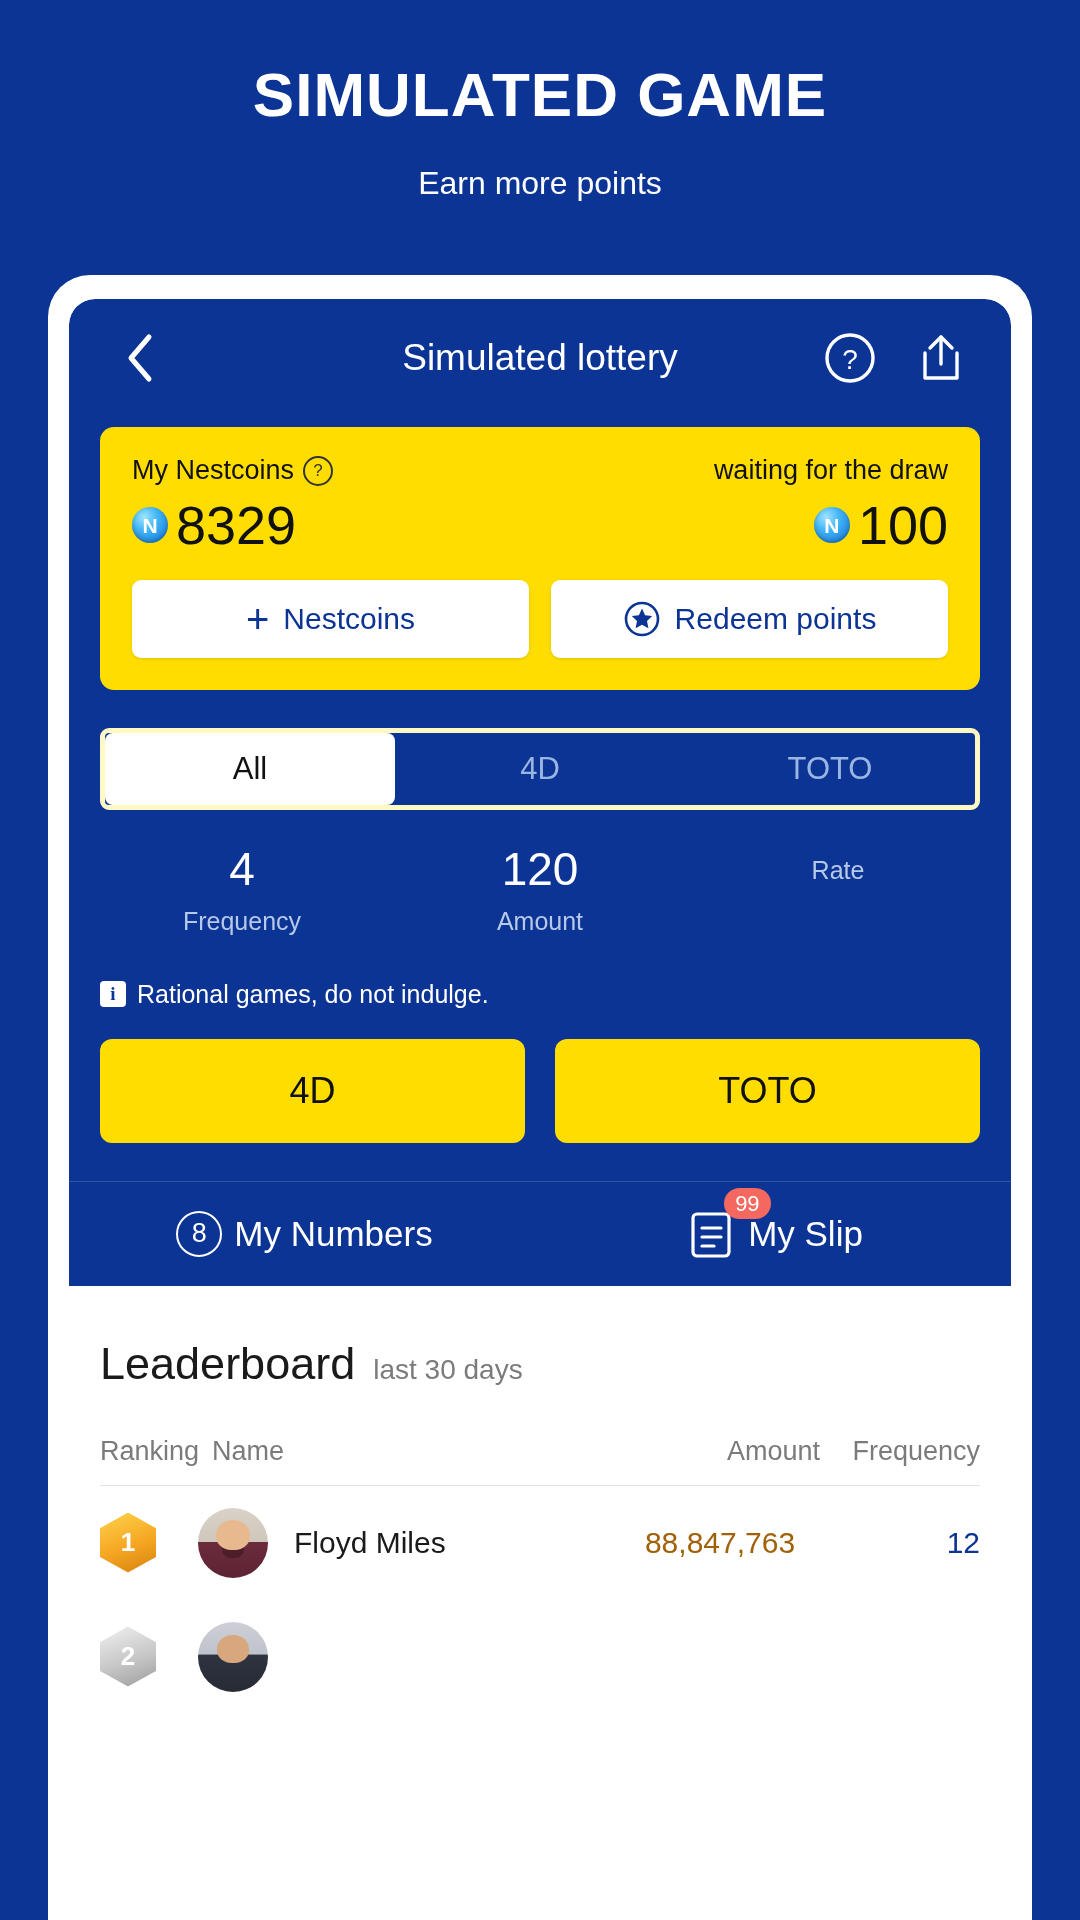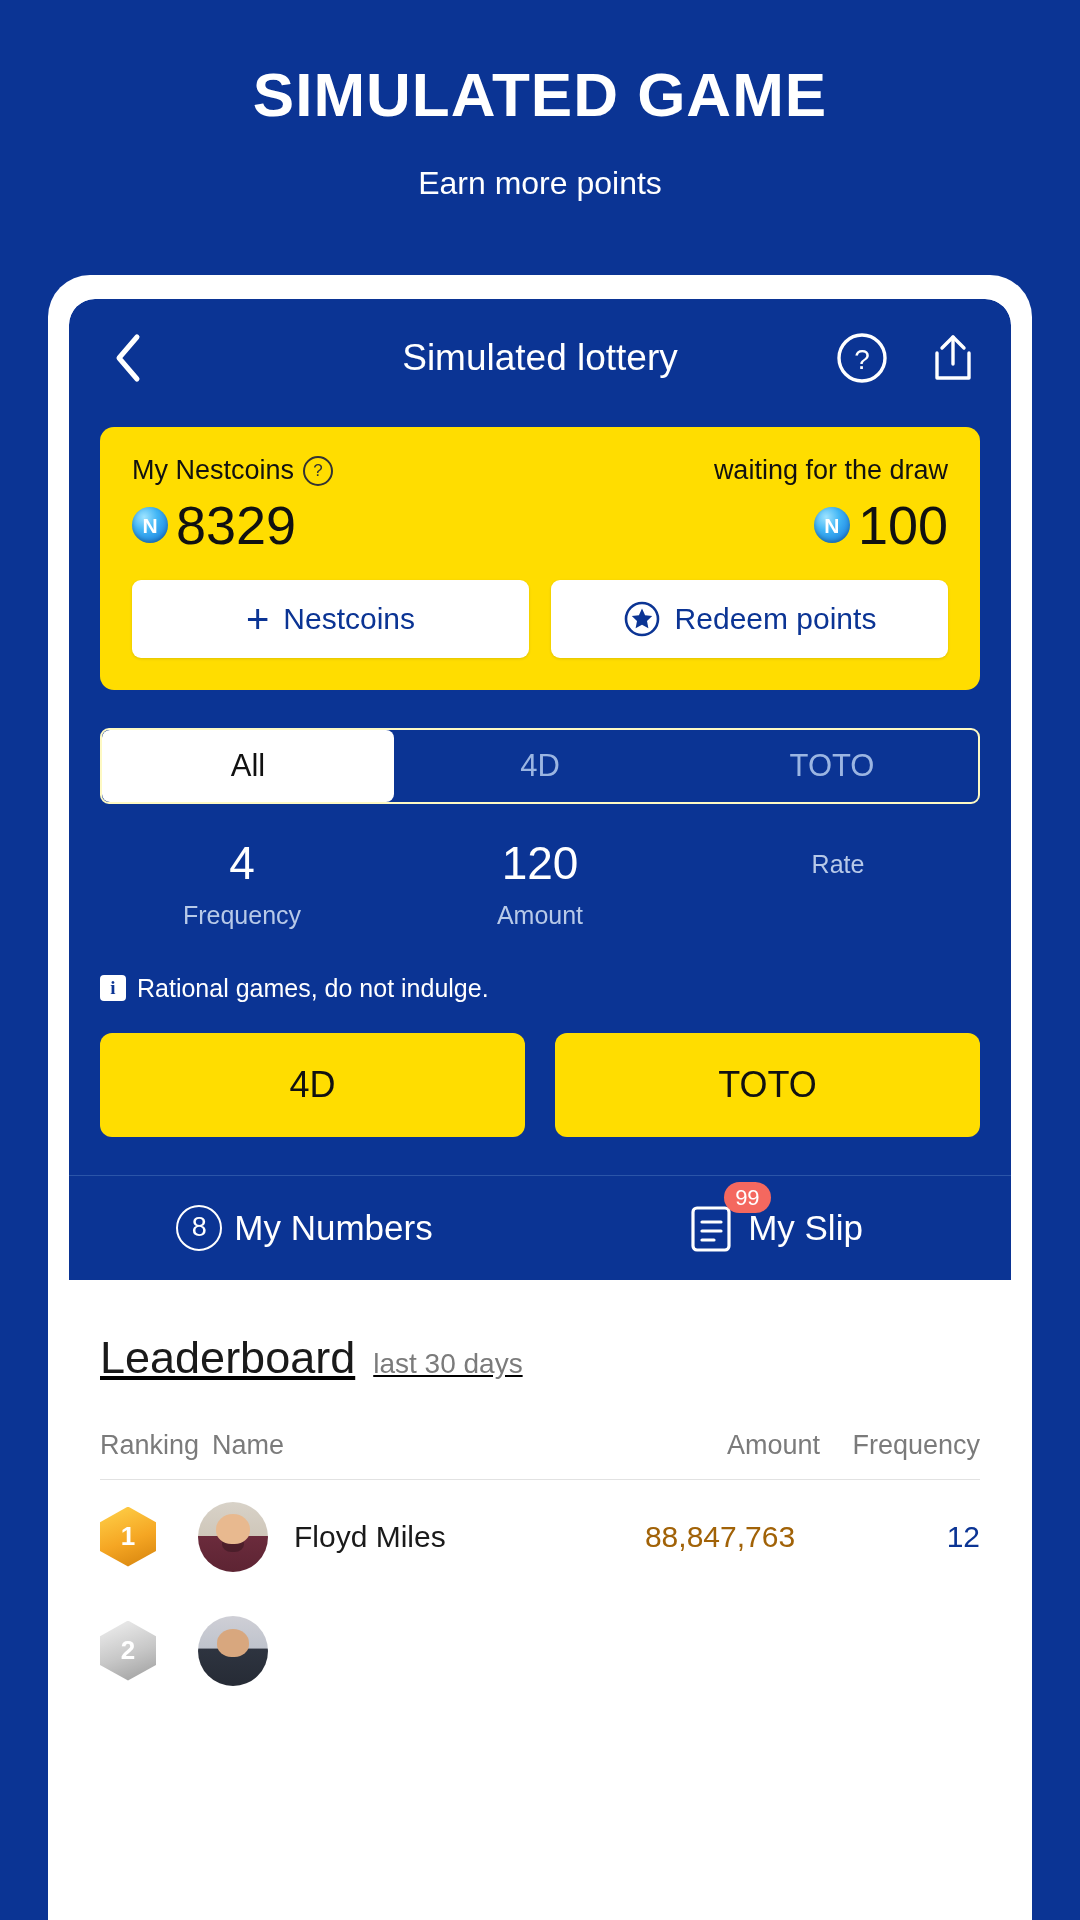--- a/index.html
+++ b/index.html
@@ -60,21 +60,21 @@
     background: #0b3494;
     border-radius: 26px 26px 0 0;
     padding: 0 0 0 0;
   }
 
   
   .navbar {
     height: 118px;
     display: flex;
     align-items: center;
-    padding: 0 32px;
+    padding: 0 44px;
     box-sizing: border-box;
     position: relative;
   }
   .nav-back {
     width: 54px;
     height: 54px;
     display: flex;
     align-items: center;
     justify-content: center;
     cursor: pointer;
@@ -171,21 +171,21 @@
     font-size: 30px;
     cursor: pointer;
     box-shadow: 0 1px 3px rgba(0,0,0,.12);
   }
   .plus-icon { font-size: 40px; line-height: 1; font-weight: 300; }
 
   
   .tabs {
     margin: 38px 31px 0 31px;
     height: 72px;
-    border: 2px solid #fef9c3;
+    border: 5px solid #fef9c3;
     border-radius: 9px;
     display: flex;
     overflow: hidden;
   }
   .tab {
     flex: 1;
     display: flex;
     align-items: center;
     justify-content: center;
     font-size: 31px;
@@ -304,21 +304,20 @@
   
   .leaderboard {
     background: #ffffff;
     padding: 0 31px;
   }
   .lb-head {
     display: flex;
     align-items: baseline;
     gap: 18px;
     padding-top: 52px;
-    text-decoration: underline;
   }
   .lb-title { font-size: 45px; color: #1a1a1a; }
   .lb-sub { font-size: 28px; color: #7b7b7b; }
   .lb-cols {
     display: flex;
     align-items: center;
     font-size: 27px;
     color: #7b7b7b;
     padding: 46px 0 18px 0;
     border-bottom: 1px solid #e2e2e2;

